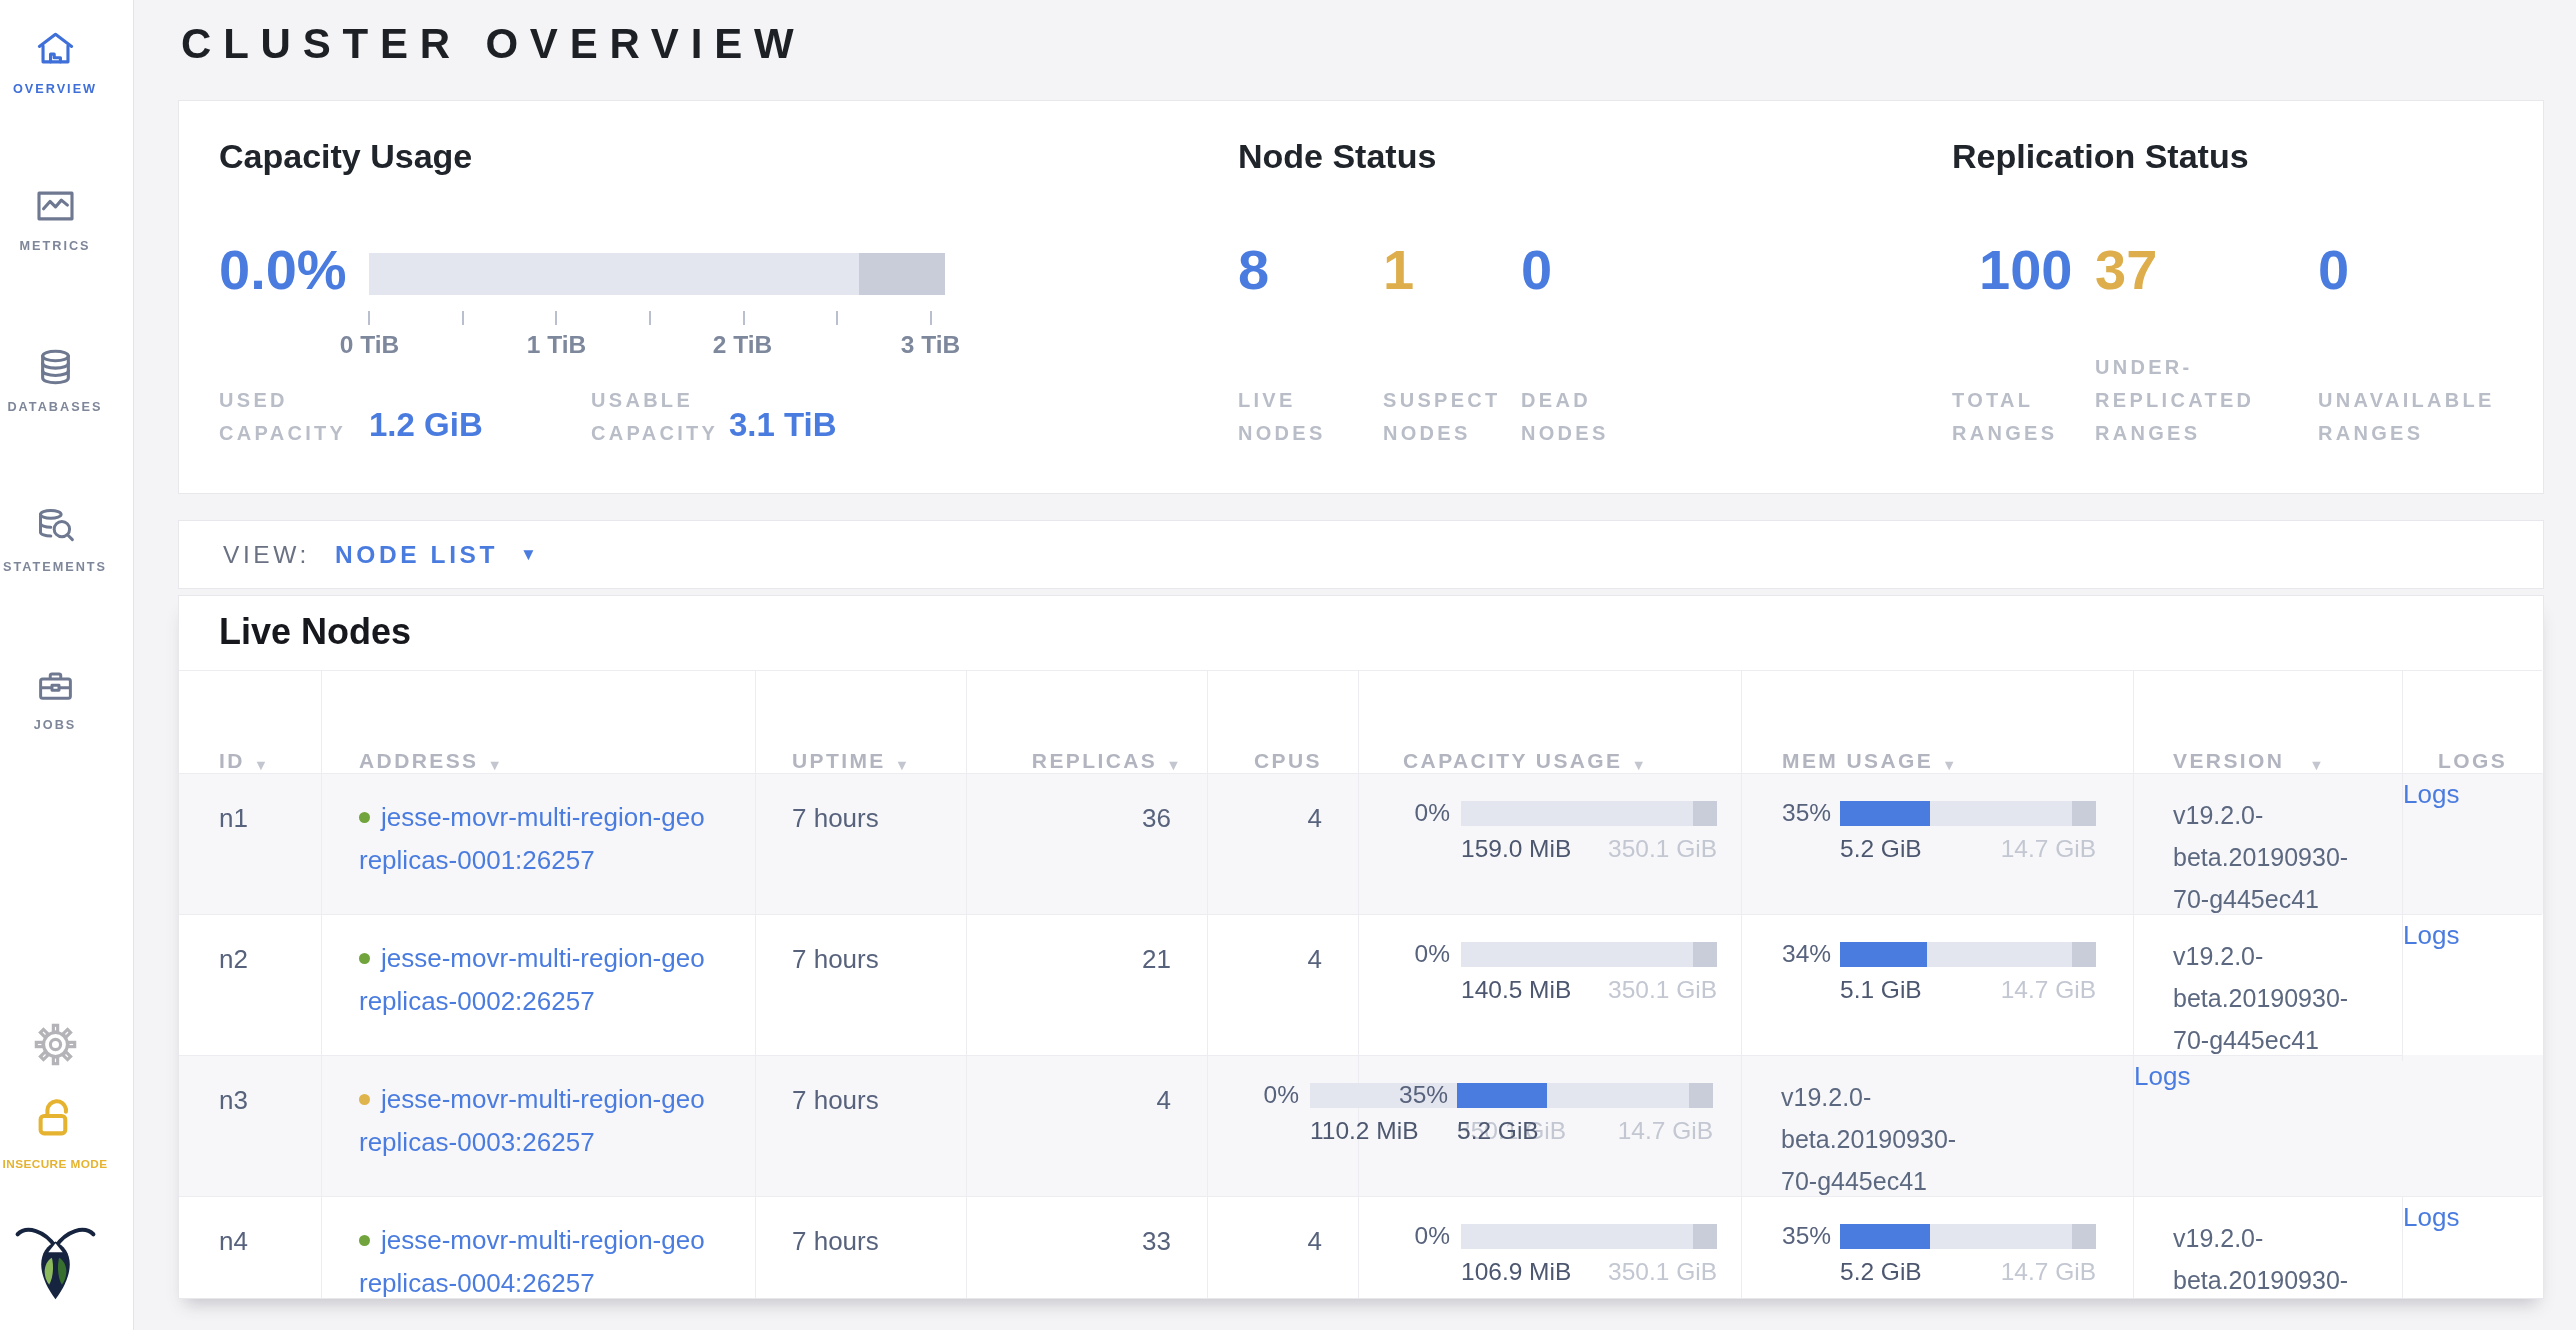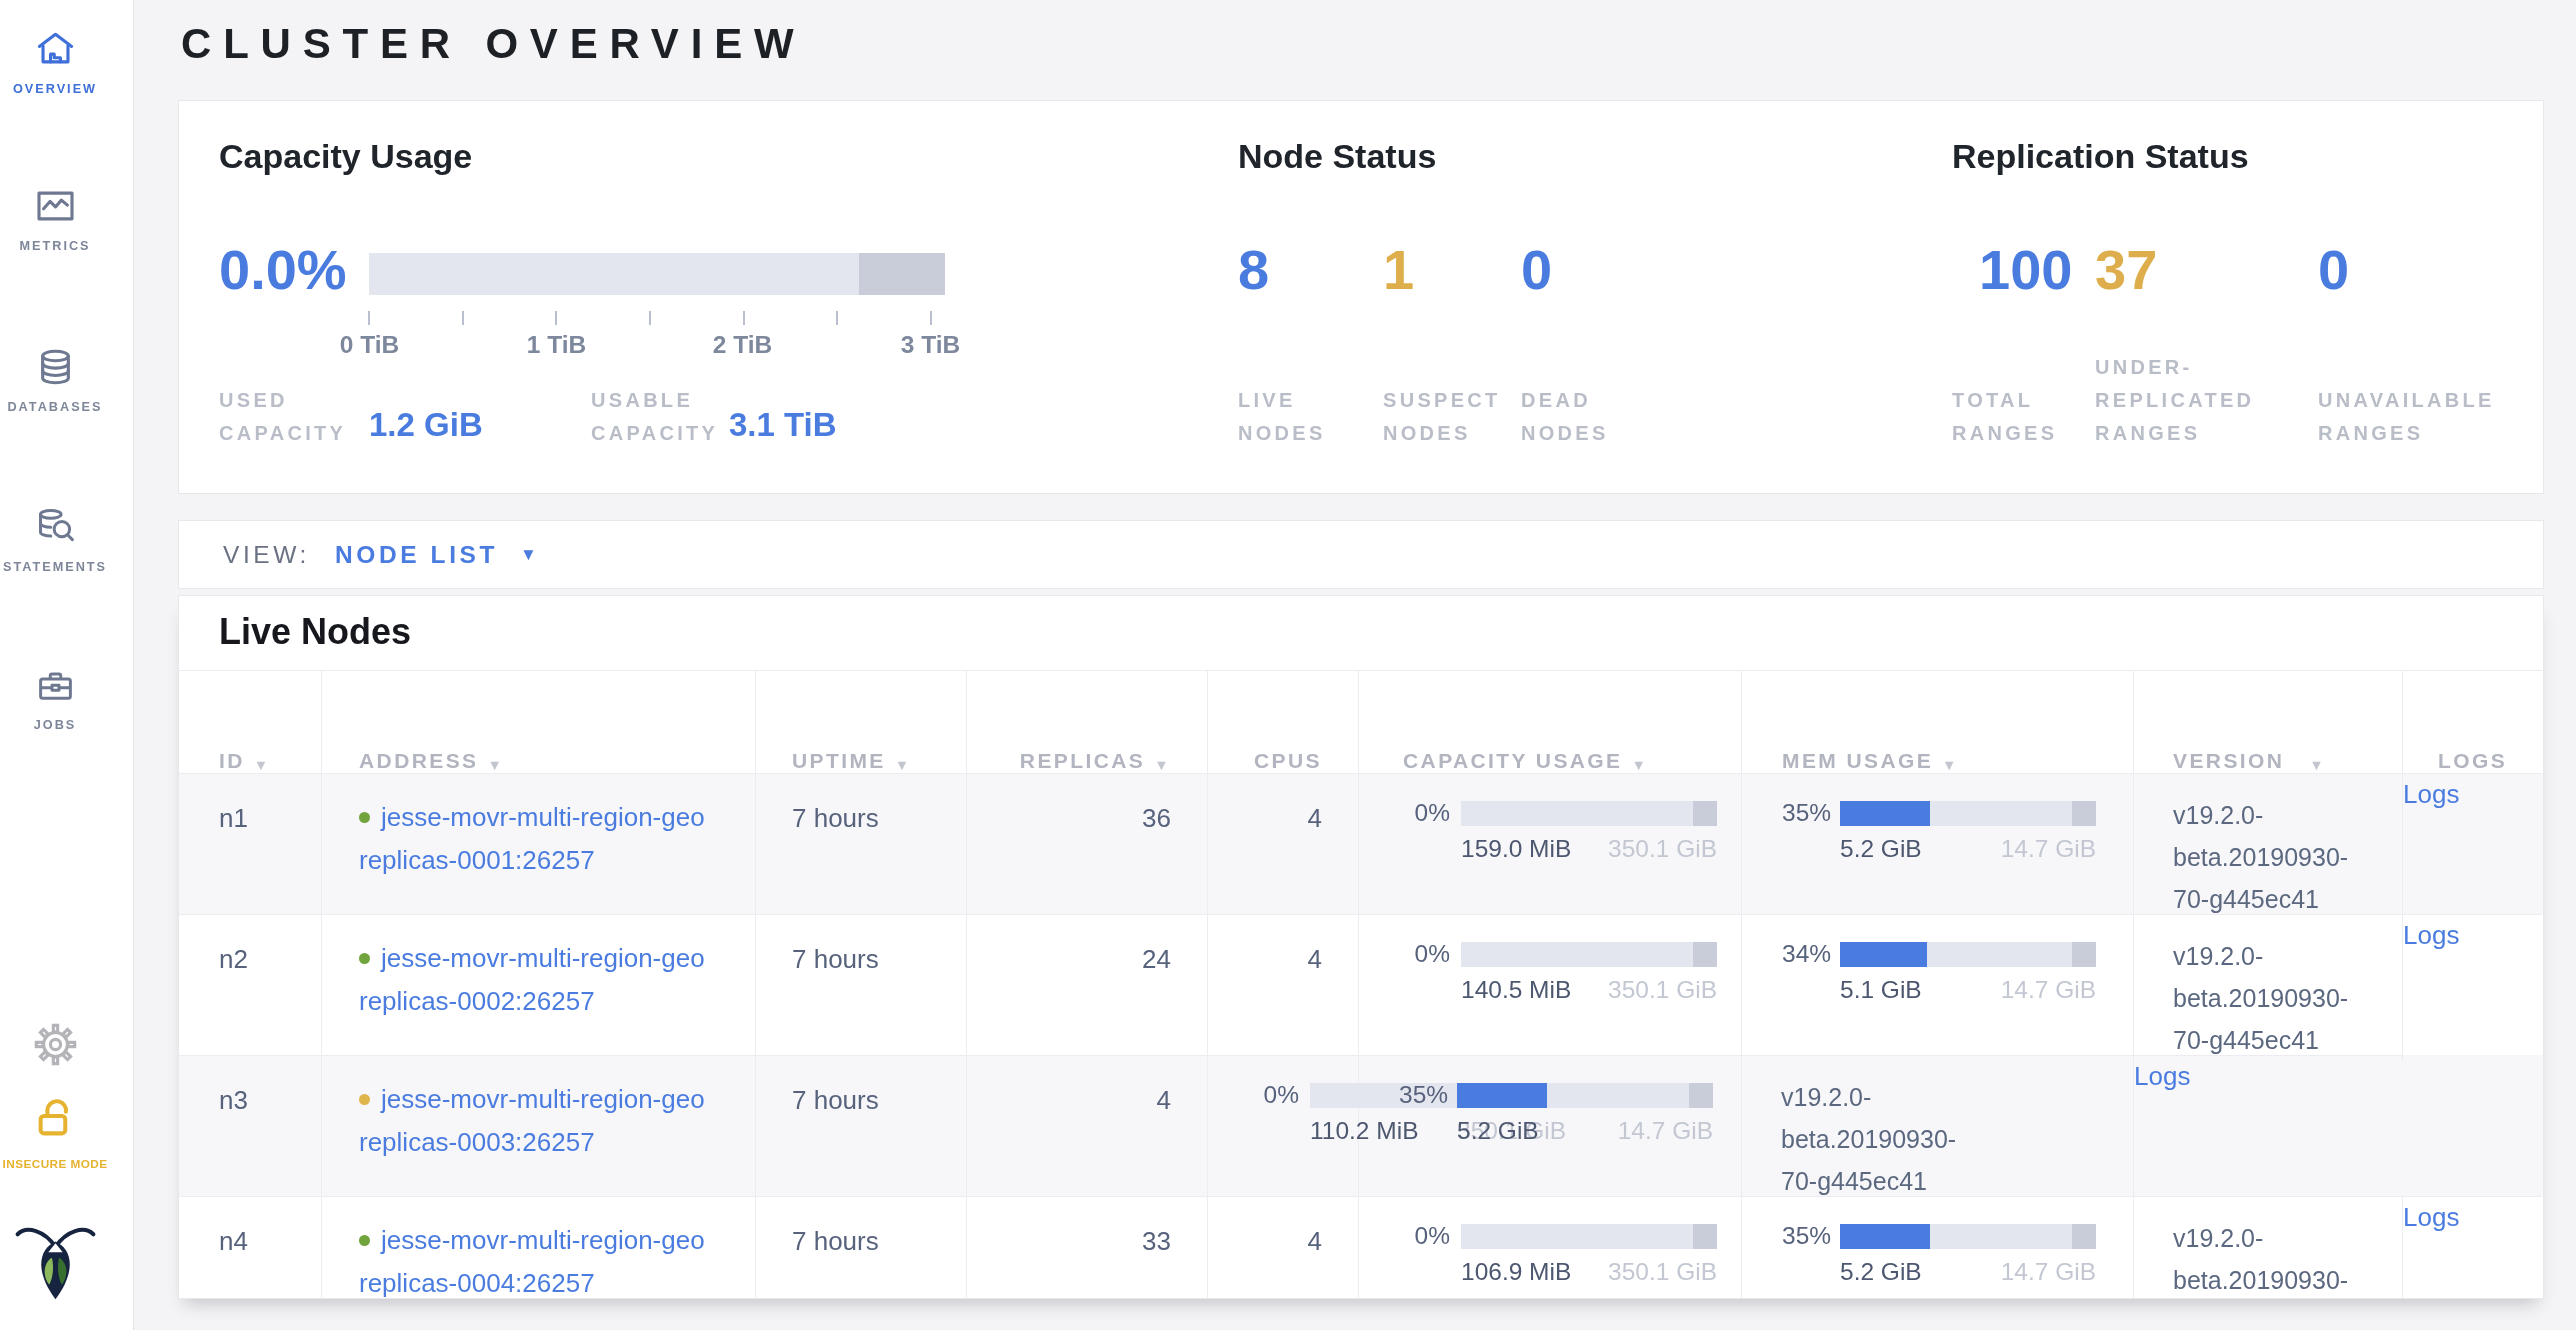--- a/index.html
+++ b/index.html
@@ -66,21 +66,21 @@
   .tr > div { border-right:0.9px solid #ededf1; border-top:0.9px solid #ededf1; position:relative; }
   .tr > div:last-child { border-right:none; }
   .thead { height:103px; background:#fff; }
   .thead > div { display:flex; align-items:flex-end; font-size:21px; font-weight:600;
     letter-spacing:2.4px; color:#b2b5bf; cursor:pointer; }
   .thead .caret { font-size:14.5px; margin-left:9px; color:#c3c6cf; }
   .row { height:141px; background:#fff; }
   .row.alt { background:#f7f7f9; }
 
   .c-id { padding-left:40px; } .c-addr { padding-left:37px; } .c-up { padding-left:36px; }
-  .c-rep { justify-content:flex-end; padding-right:36px; }
+  .c-rep { justify-content:flex-end; padding-right:24px; }
   .c-cpu { justify-content:flex-end; padding-right:36px; }
   .c-cap { padding-left:44px; } .c-mem { padding-left:40px; }
   .c-ver { padding-left:39px;gap:16px; } .c-logs { justify-content:center; }
 
   .row .cell-text { padding-top:23.6px; font-size:26px; color:#57627c; line-height:40px; }
   .row .num { position:absolute; top:23.6px; right:36px; font-size:26px; color:#57627c;
     line-height:40px; }
   .addr-wrap { padding-top:22px; font-size:26px; line-height:43px; }
   .addr-wrap a { color:#4a7ce0; text-decoration:none; cursor:pointer; }
   .dot { display:inline-block; width:11px; height:11px; border-radius:50%;
@@ -371,21 +371,21 @@
     <div class="c-addr">
       <div class="addr-wrap">
         <span class="dot green"></span><a>jesse-movr-multi-region-geo</a><br>
         <a>replicas-0002:26257</a>
       </div>
     </div>
     <div class="c-up">
             <span class="cell-text" style="display:block">7 hours</span>
           </div>
     <div>
-            <span class="num">24</span>
+            <span class="num">21</span>
           </div>
     <div>
             <span class="num">4</span>
           </div>
     <div class="c-cap">
     <div class="usage">
       <div class="u-top">
         <span class="u-pct">0%</span>
         <div class="u-bar">
           <div class="fill" style="width:0%"></div>

